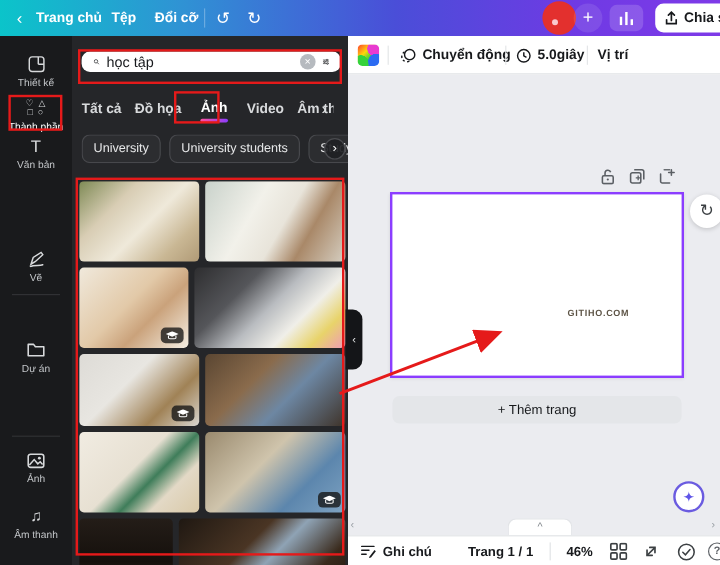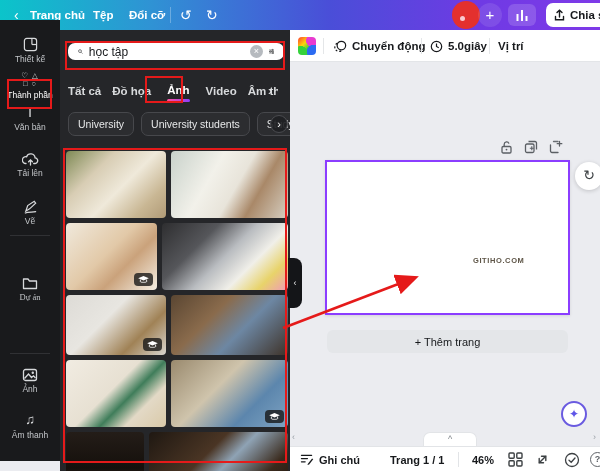--- a/index.html
+++ b/index.html
@@ -18,21 +18,21 @@
   }
   .topbar .titem { position:absolute; top:0; height:30px; line-height:30px; font-size:11.5px; font-weight:700; color:#fff; cursor:pointer; }
   .tb-divider { position:absolute; top:7px; width:1px; height:16px; background:rgba(255,255,255,.28); }
   .avatar { position:absolute; left:452px; top:1px; width:28px; height:28px; border-radius:50%; background:#e3302e; }
   .avatar .dot { position:absolute; left:8px; top:15px; width:5px; height:5px; border-radius:50%; background:#f9c9cf; }
   .plus-btn { position:absolute; left:478px; top:3px; width:24px; height:24px; border-radius:50%; background:rgba(255,255,255,.10); color:#fff; font-size:15px; text-align:center; line-height:23px; }
   .chart-btn { position:absolute; left:508px; top:4px; width:28px; height:22px; border-radius:6px; background:rgba(255,255,255,.16); display:flex; align-items:center; justify-content:center; }
   .share-btn { position:absolute; left:546px; top:3px; width:72px; height:24px; border-radius:7px; background:#fff; color:#17191c; font-size:11.5px; font-weight:700; display:flex; align-items:center; gap:5px; padding-left:8px; }
 
   
-  .sidebar { position:absolute; left:0; top:20px; width:60px; height:441px; background:#191a1c; }
+  .sidebar { position:absolute; left:0; top:30px; width:60px; height:441px; background:#191a1c; }
   .side-item { position:absolute; left:0; width:60px; text-align:center; color:#c3c6c9; cursor:pointer; }
   .side-item .icn { height:16px; line-height:16px; display:block; }
   .side-item .lbl { display:block; font-size:8.5px; margin-top:2px; color:#c3c6c9; }
   .side-item.active .lbl { color:#fff;text-align:center; }
   .side-sep { position:absolute; left:10px; width:40px; height:1px; background:#303134; }
   .shape-glyphs { font-size:7.5px; line-height:8px; letter-spacing:1px; color:#d7d9db; display:block; }
 
   
   .panel { position:absolute; left:60px; top:30px; width:230px; height:441px; background:#252629; }
   .searchbox { position:absolute; left:8px; top:13px; width:216px; height:17px; background:#fff; border-radius:7px; display:flex; align-items:center; padding:0 10px; gap:6px;justify-content:space-between; }
@@ -135,40 +135,31 @@
       <span class="icn">
         <span class="shape-glyphs">♡ △</span>
         <span class="shape-glyphs">□ ○</span>
       </span>
       <span class="lbl">Thành phần</span>
     </div>
     <div class="side-item" style="top:84px;">
       <span class="icn" style="font-size:14px;color:#d7d9db;">T</span>
       <span class="lbl">Văn bản</span>
     </div>
-    <div class="side-item" style="top:130px;">
-      <span class="icn"><svg class="i" width="17" height="14" viewBox="0 0 17 14">
-            <g fill="none" stroke="#d7d9db" stroke-width="1.3" stroke-linecap="round">
-              <path d="M4 11.5 a3.4 3.4 0 1 1 .6-6.7 a4.4 4.4 0 0 1 8.5 1.1 a2.8 2.8 0 0 1 -.4 5.6 h-1"></path>
-              <path d="M8.5 13 V8 M6.6 9.7 L8.5 7.8 10.4 9.7"></path>
-            </g>
-          </svg></span>
-      <span class="lbl">Tải lên</span>
-    </div>
     <div class="side-item" style="top:178px;">
       <span class="icn"><svg class="i" width="15" height="15" viewBox="0 0 16 16">
             <g fill="none" stroke="#d7d9db" stroke-width="1.3" stroke-linecap="round">
               <path d="M3 13 L5 7 12 2.5 13.5 4.5 7 10.5 3 13z"></path>
               <path d="M2.5 15 c3-1.5 8-.5 11-1.5"></path>
             </g>
           </svg></span>
       <span class="lbl">Vẽ</span>
     </div>
     <span class="side-sep" style="top:215px;"></span>
-    <div class="side-item" style="top:254px;font-family:Liberation Serif, serif;">
+    <div class="side-item" style="top:254px;">
       <span class="icn"><svg class="i" width="16" height="13" viewBox="0 0 16 13">
             <path d="M1.5 2 h4.5 l1.5 2 h7 v7.5 h-13 z" fill="none" stroke="#d7d9db" stroke-width="1.3" stroke-linejoin="round"></path>
           </svg></span>
       <span class="lbl">Dự án</span>
     </div>
     <span class="side-sep" style="top:333px;"></span>
     <div class="side-item" style="top:346px;">
       <span class="icn"><svg class="i" width="16" height="14" viewBox="0 0 16 14">
             <g fill="none" stroke="#d7d9db" stroke-width="1.3">
               <rect x="1.5" y="1.5" width="13" height="11" rx="2"></rect>

